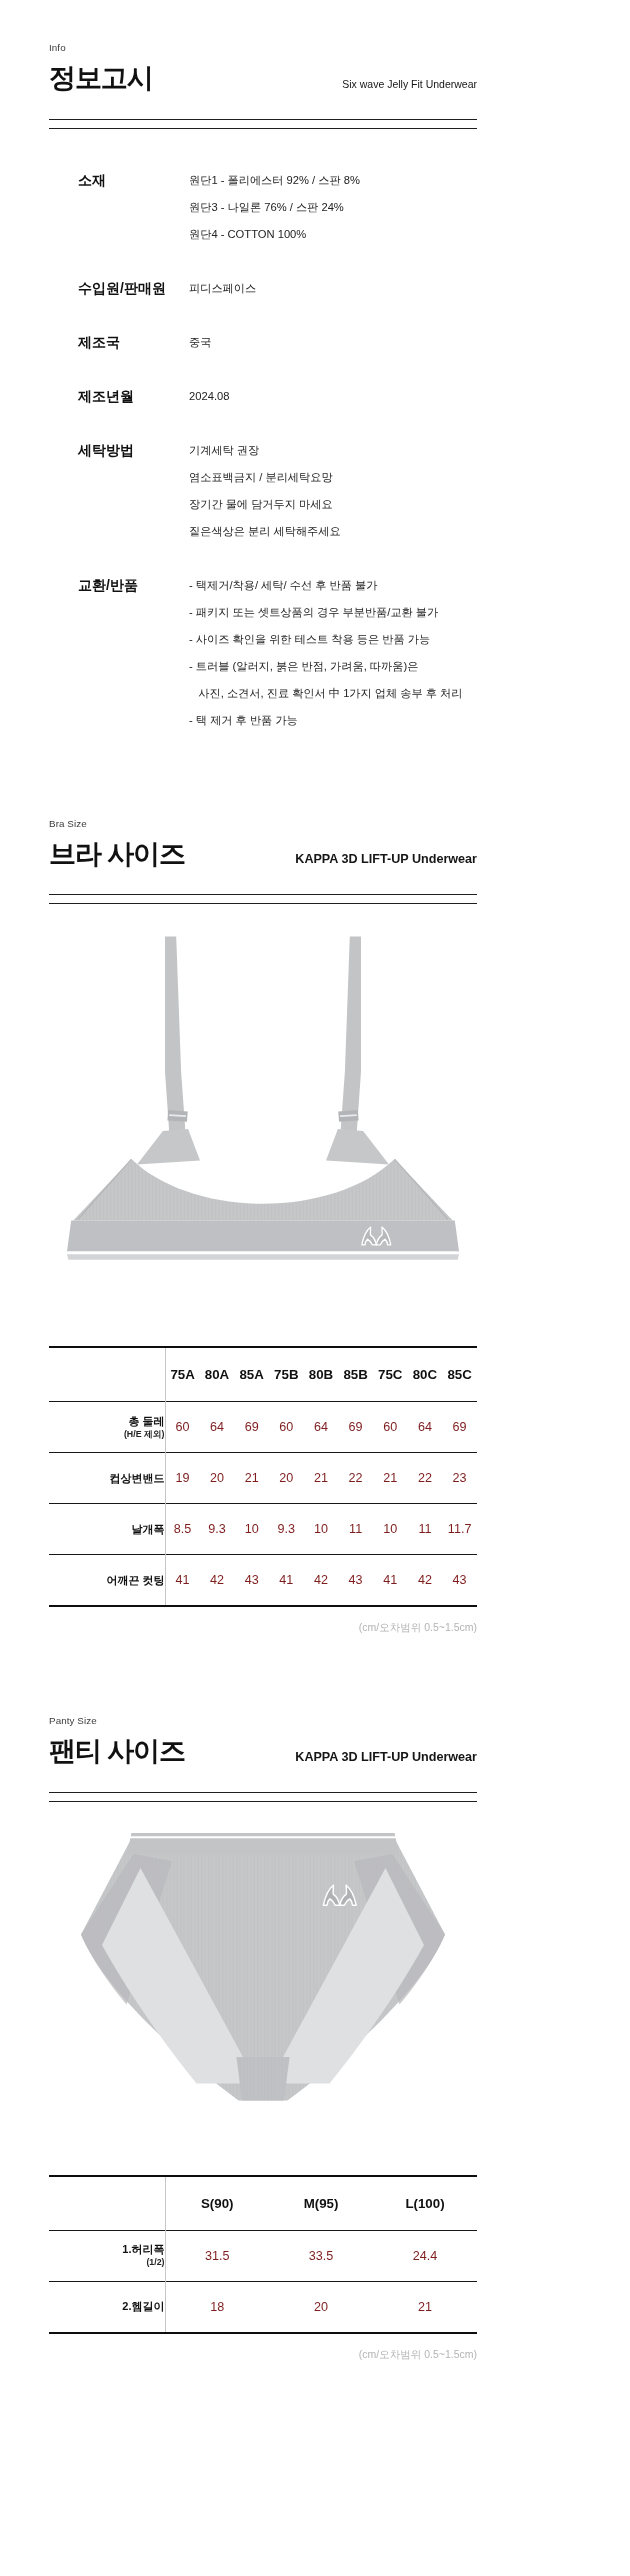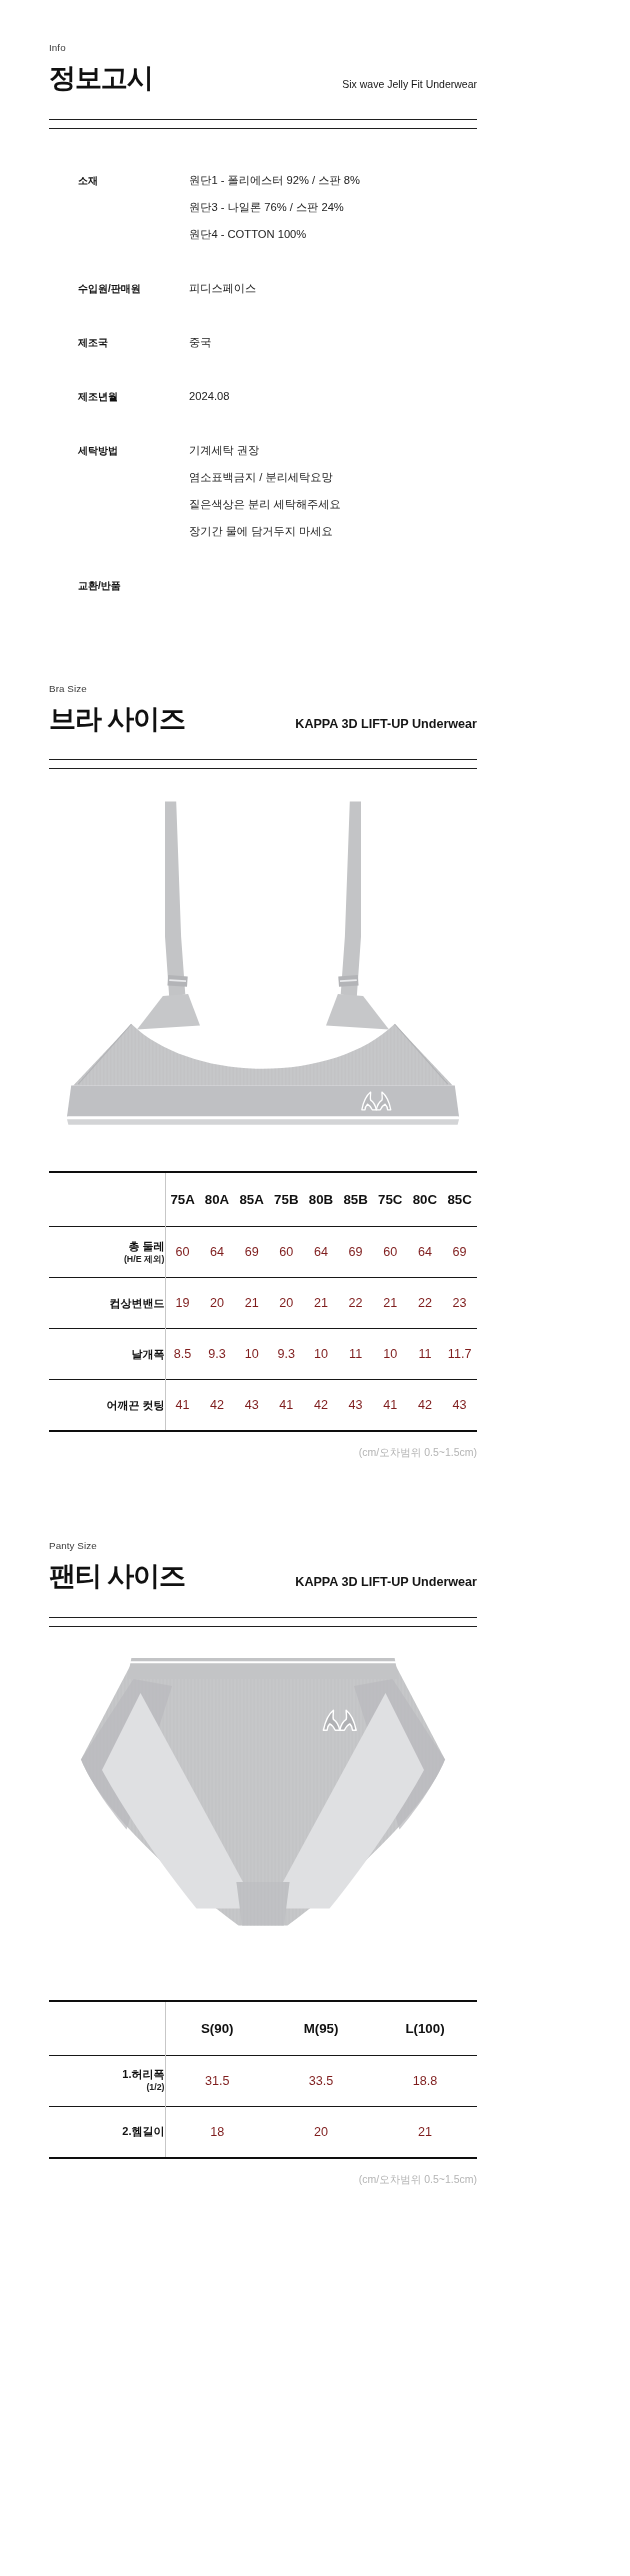--- a/index.html
+++ b/index.html
@@ -9,30 +9,30 @@
   .eyebrow{font-size:9.8px;color:#3c3c3c;letter-spacing:0.1px;}
   .section-head{display:flex;justify-content:space-between;align-items:flex-end;margin-top:11.2px;gap:40px;}
   .section-title{font-size:27px;font-weight:800;letter-spacing:-1.1px;color:#111;line-height:1.1;}
   .section-sub{font-size:10.5px;color:#161616;padding-bottom:3.5px;}
   .section-sub.big{font-size:12.6px;font-weight:600;}
   .rule{margin-top:25px;border-top:1.4px solid #1f1f1f;border-bottom:1.4px solid #1f1f1f;height:7.7px;}
   
   .info-table{margin-top:38px;}
   .info-row{display:flex;margin-bottom:27px;}
   .info-label{width:140px;min-width:140px;padding-left:29px;box-sizing:border-box;
-              font-weight:700;font-size:10px;line-height:27px;color:#111;}
+              font-weight:700;font-size:14px;line-height:27px;color:#111;}
   .info-value{flex:1;}
   .info-line{font-size:11.2px;line-height:27px;color:#222;white-space:pre-wrap;}
   
   .figure-wrap{text-align:center;margin-top:24px;}
   
   table.size-table{width:100%;border-collapse:collapse;table-layout:fixed;
                    border-top:2.8px solid #0e0e0e;border-bottom:2.8px solid #0e0e0e;}
   table.size-table th,table.size-table td{padding:0;text-align:center;font-weight:400;}
-  .bra-table{margin-top:40px;}
+  .bra-table{margin-top:80px;}
   .panty-table{margin-top:67px;}
   .size-table thead th{height:53px;font-size:13.3px;font-weight:700;color:#111;}
   .size-table tbody tr{border-top:1.4px solid #171717;}
   .size-table tbody td{height:50px;font-size:12.6px;color:#7f1d1d;}
   .size-table .label-col{text-align:left;padding-left:18px;border-right:0.7px solid #c7c7c7;}
   .size-table td.label-col{font-size:11px;font-weight:700;color:#111;line-height:1.35;text-align:right;}
   .sublabel{display:block;font-size:8.8px;font-weight:600;color:#222;padding-left:4.2px;}
   .size-note{margin-top:14px;text-align:right;font-size:10.5px;color:#b4b4b4;}
   .gap-bra{margin-top:84px;}
   .gap-panty{margin-top:80px;}
@@ -80,27 +80,35 @@
         <div class="info-value">
           <div class="info-line">2024.08</div>
         </div>
       </div>
 
       <div class="info-row">
         <div class="info-label">세탁방법</div>
         <div class="info-value">
           <div class="info-line">기계세탁 권장</div>
           <div class="info-line">염소표백금지 / 분리세탁요망</div>
+          <div class="info-line">장기간 물에 담거두지 마세요</div>
           <div class="info-line">짙은색상은 분리 세탁해주세요</div>
-          <div class="info-line">장기간 물에 담거두지 마세요</div>
         </div>
       </div>
 
       <div class="info-row">
         <div class="info-label">교환/반품</div>
+        <div class="info-value">
+          <div class="info-line">- 택제거/착용/ 세탁/ 수선 후 반품 불가</div>
+          <div class="info-line">- 패키지 또는 셋트상품의 경우 부분반품/교환 불가</div>
+          <div class="info-line">- 사이즈 확인을 위한 테스트 착용 등은 반품 가능</div>
+          <div class="info-line">- 트러블 (알러지, 붉은 반점, 가려움, 따까움)은</div>
+          <div class="info-line">   사진, 소견서, 진료 확인서 中 1가지 업체 송부 후 처리</div>
+          <div class="info-line">- 택 제거 후 반품 가능</div>
+        </div>
       </div>
 
     </div>
   </div>
 
   <div class="section gap-bra">
     <div class="eyebrow">Bra Size</div>
     <div class="section-head">
       <div class="section-title">브라 사이즈</div>
       <div class="section-sub big">KAPPA 3D LIFT-UP Underwear</div>
@@ -295,21 +303,21 @@
         </tr>
       </thead>
       <tbody>
         <tr>
           <td class="label-col">
             <span>1.허리폭</span>
             <span class="sublabel">(1/2)</span>
           </td>
           <td>31.5</td>
           <td>33.5</td>
-          <td>18.8</td>
+          <td>24.4</td>
         </tr>
         <tr>
           <td class="label-col">
             <span>2.헴길이</span>
           </td>
           <td>18</td>
           <td>20</td>
           <td>21</td>
         </tr>
       </tbody>

